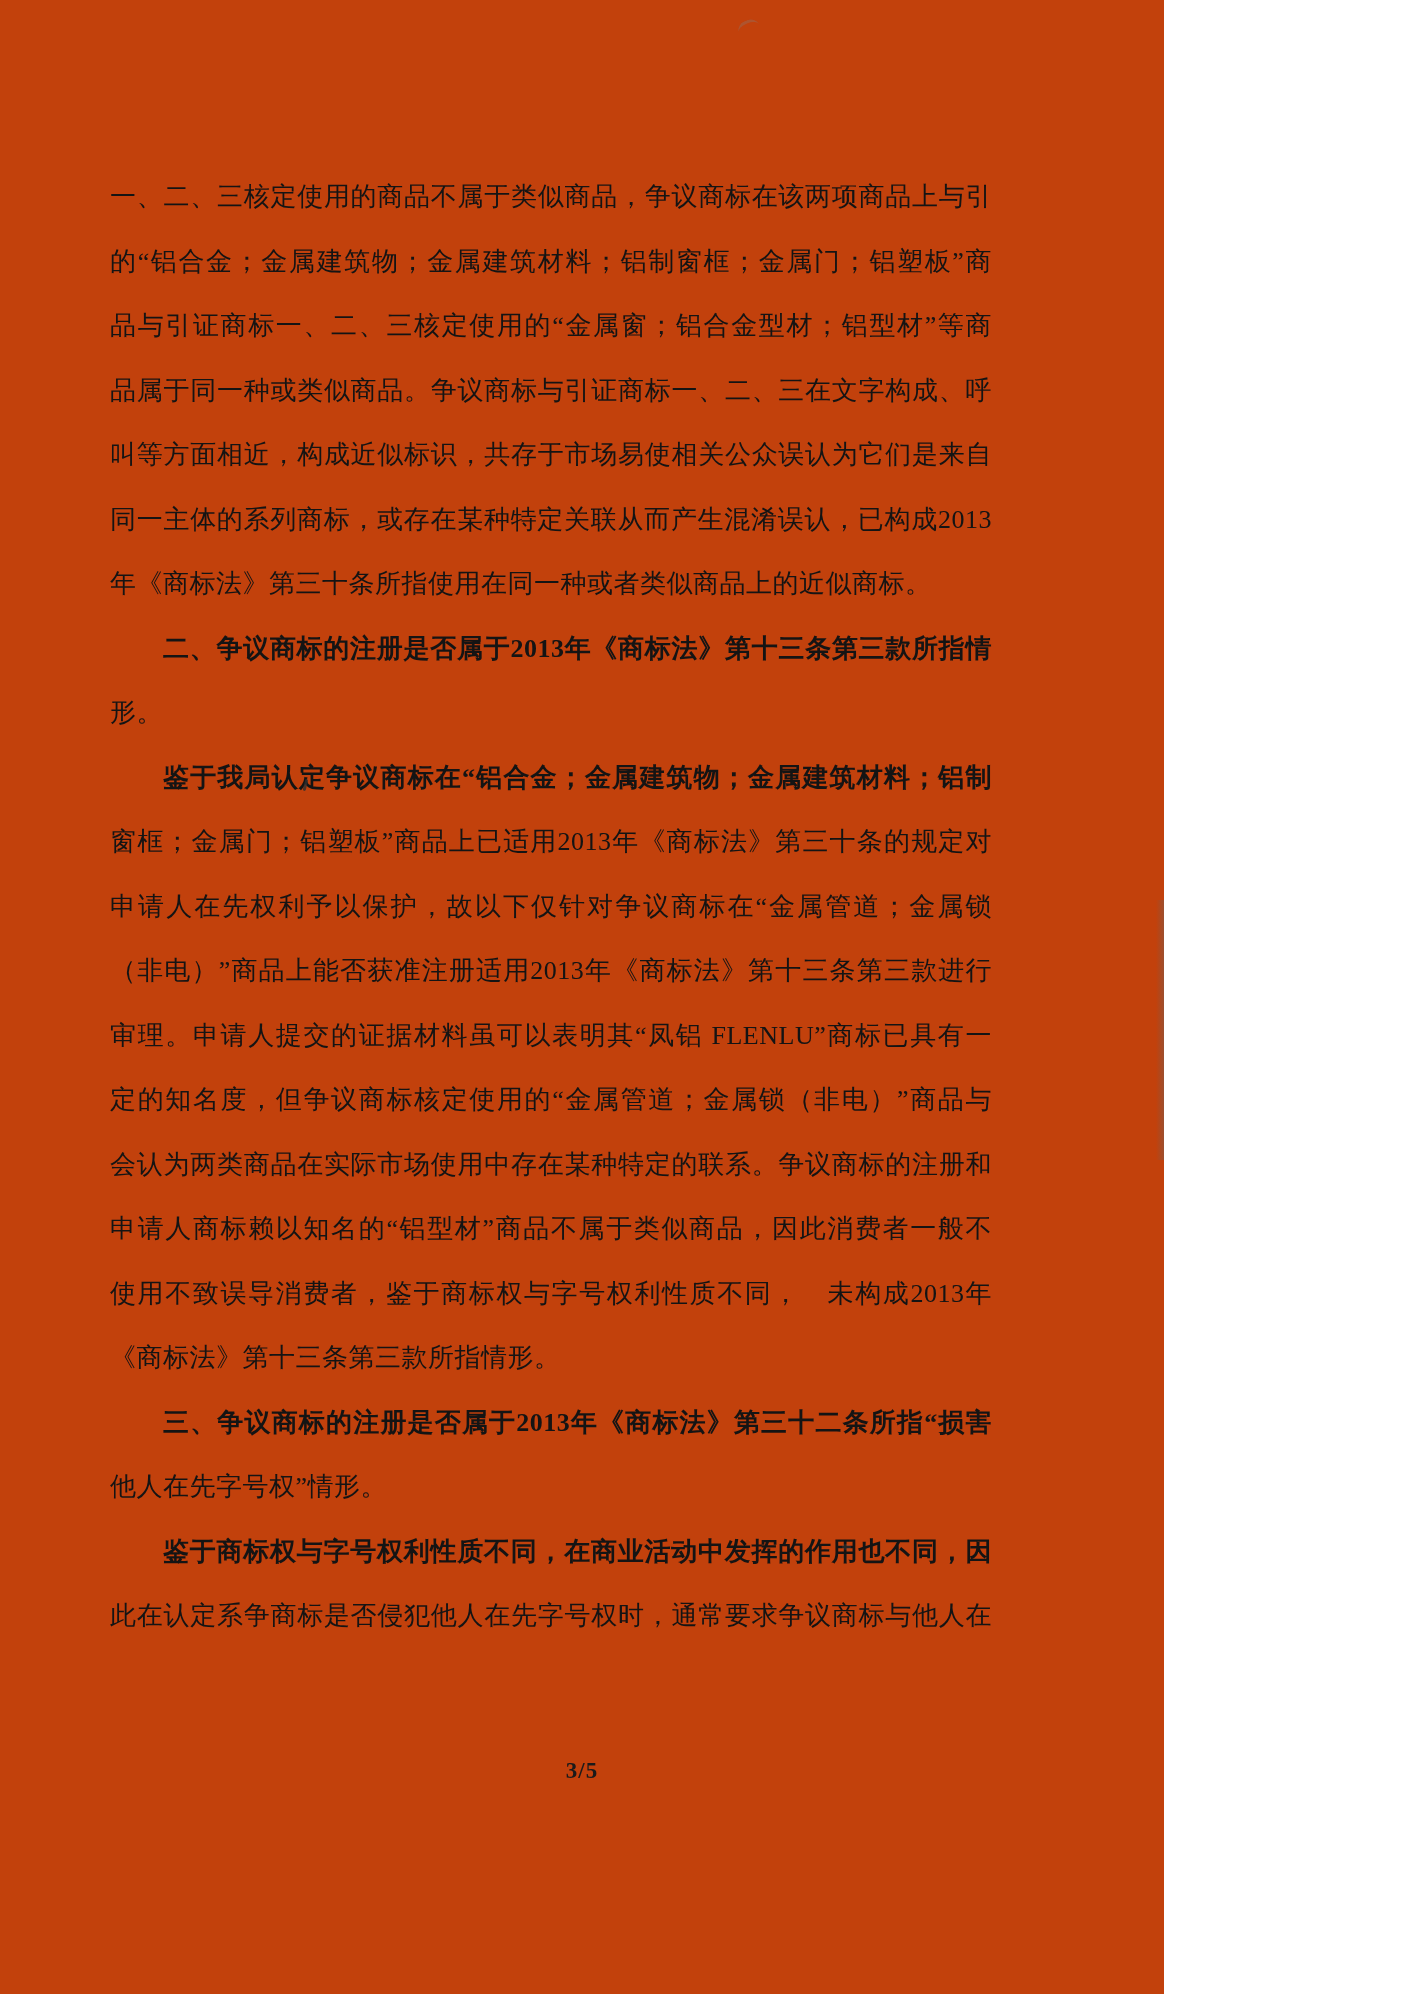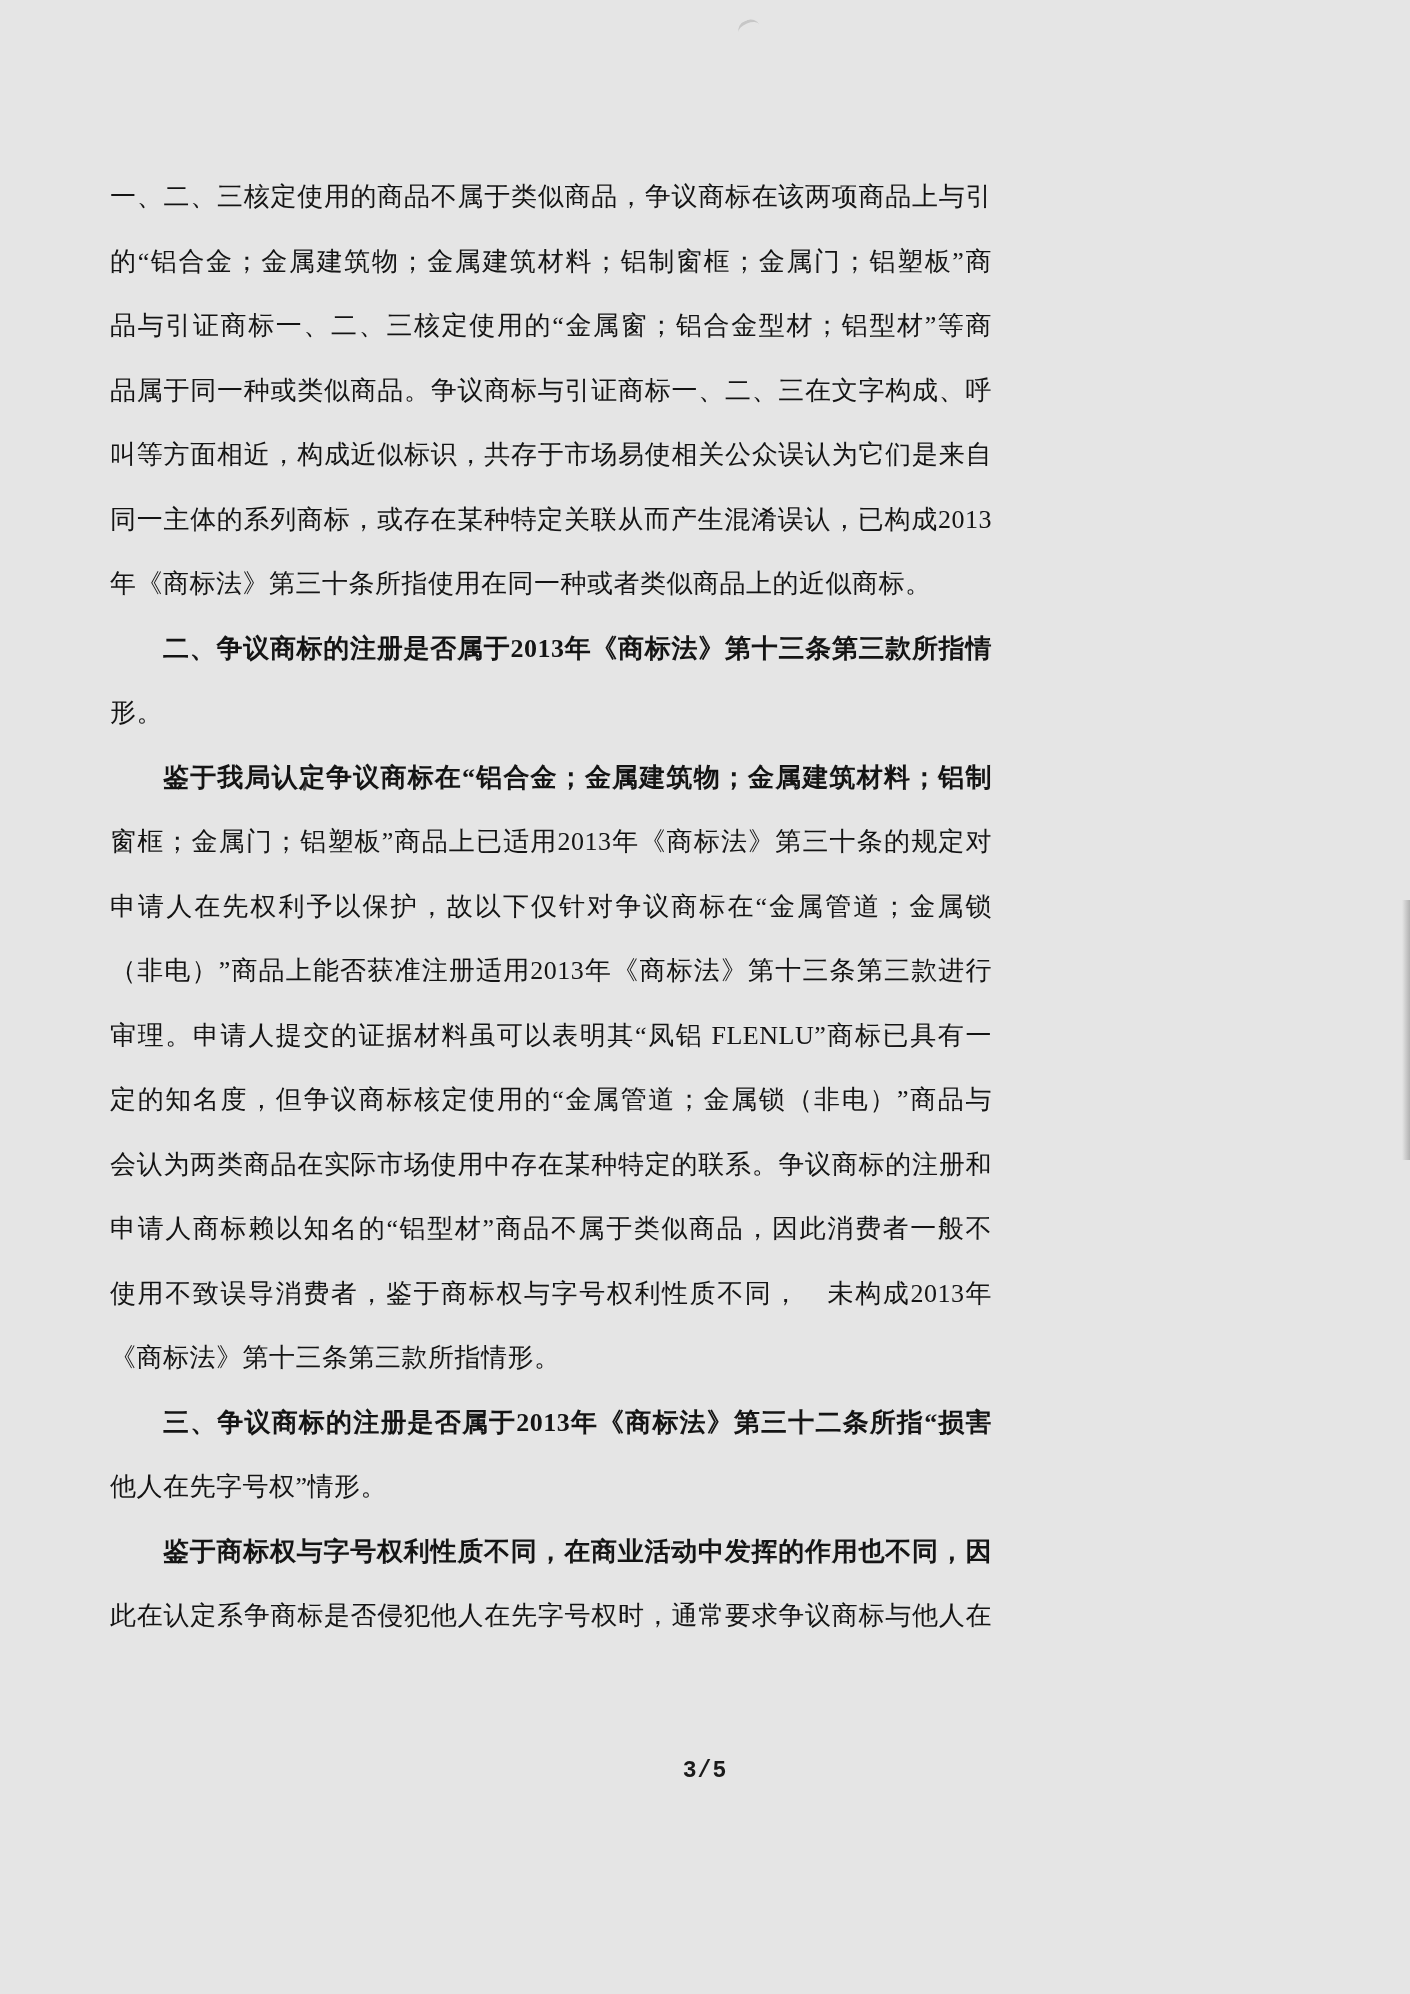--- a/index.html
+++ b/index.html
@@ -4,23 +4,23 @@
 <style>
   html, body {
     margin: 0;
     padding: 0;
     width: 1410px;
     height: 1994px;
     background: #ffffff;
   }
   .page {
     position: relative;
-    width: 1410px;
+    width: 1164px;
     height: 1994px;
-    background: #e5e5e5;
+    background: #c2410c;
     overflow: hidden;
     font-family: "Liberation Serif", "DejaVu Serif", serif;
   }
   .text-block {
     position: absolute;
     left: 110px;
     top: 165px;
     width: 882px;
     color: #141414;
     font-size: 26px;
@@ -42,21 +42,21 @@
     text-align: right;
     text-align-last: left;
     font-family: Liberation Serif, serif;
   }
   .page-number {
     position: absolute;
     left: 0;
     top: 1758px;
     width: 100%;
     text-align: center;
-    font-family: Liberation Mono, monospace;
+    font-family: Liberation Serif, serif;
     font-weight: bold;
     font-size: 23px;
     color: #1a1a1a;
     letter-spacing: 1px;
   }
   
   .artifact-speck {
     position: absolute;
     left: 304px;
     top: 779px;

